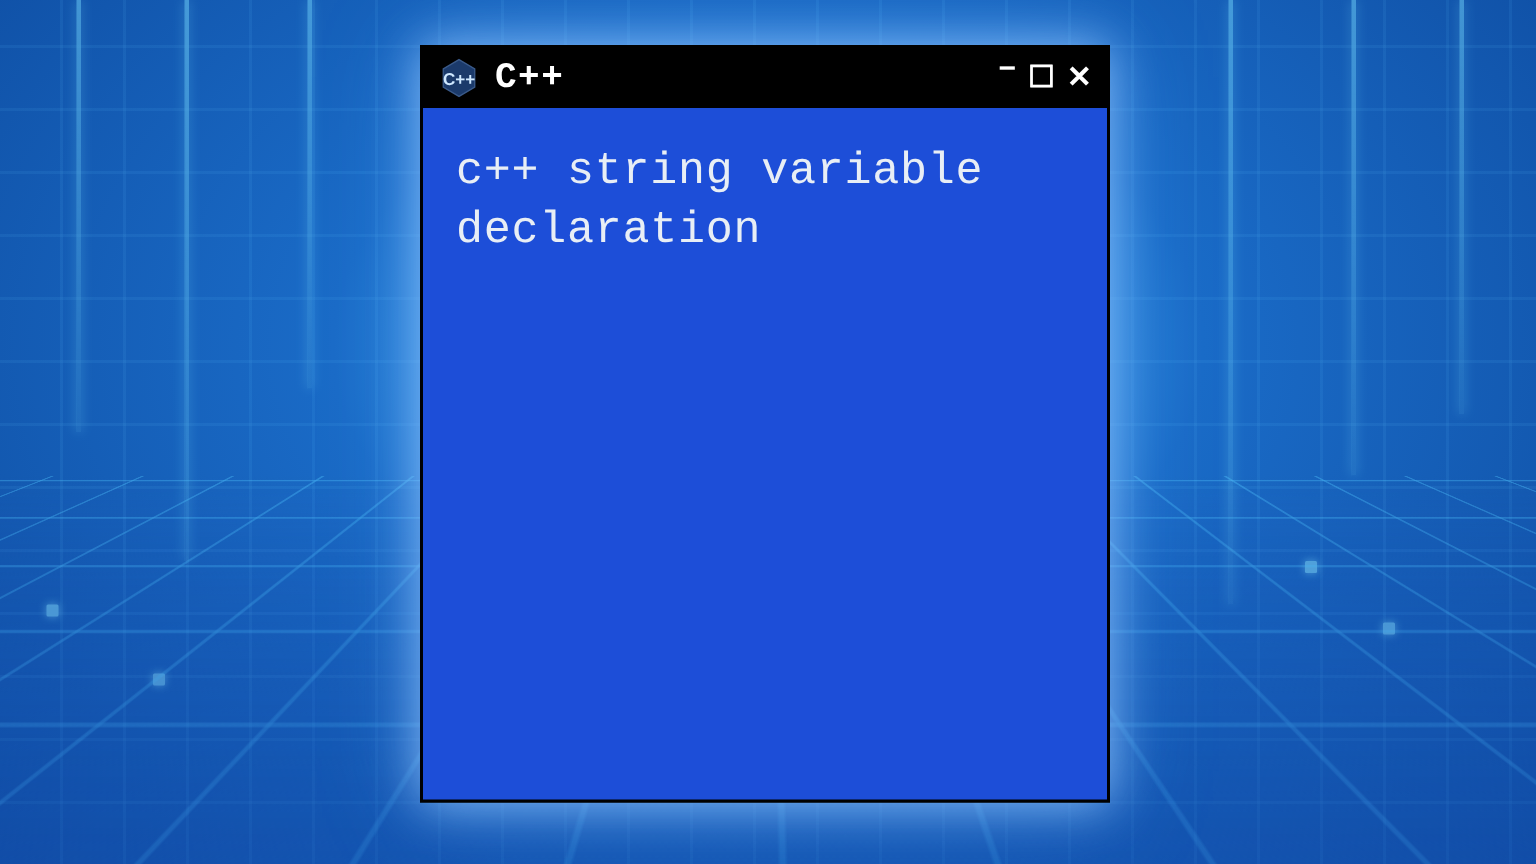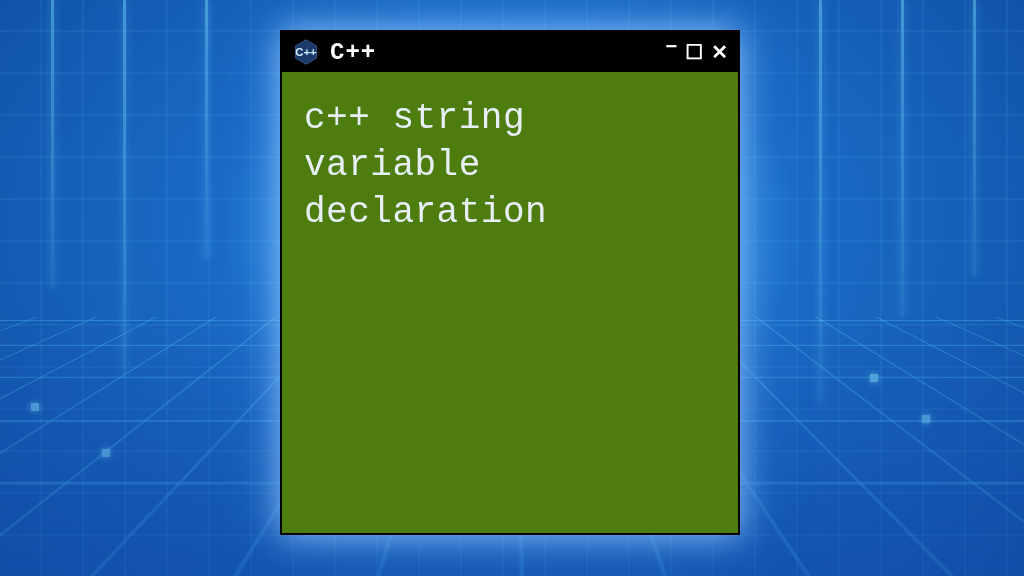--- a/index.html
+++ b/index.html
@@ -136,25 +136,25 @@
       cursor: pointer;
       font-family: sans-serif;
       font-weight: bold;
     }
     .win-min { font-size: 26px; position: relative; top: -6px; }
     .win-max { font-size: 16px; }
     .win-close { font-size: 22px; }
     
     .terminal-body {
       flex: 1;
-      background: #4d7c0f;
+      background: #1d4ed8;
       padding: 24px 22px;
       color: #e8eef5;
       font-family: 'Menlo', 'Consolas', 'Courier New', monospace;
-      font-size: 36px;
+      font-size: 30px;
       line-height: 1.3;
       letter-spacing: 0.5px;
       word-break: break-word;
     }
   </style>
 </head>
 <body>
 
 <div class="bg-decoration">
   <div class="vertical-line vl1"></div>

